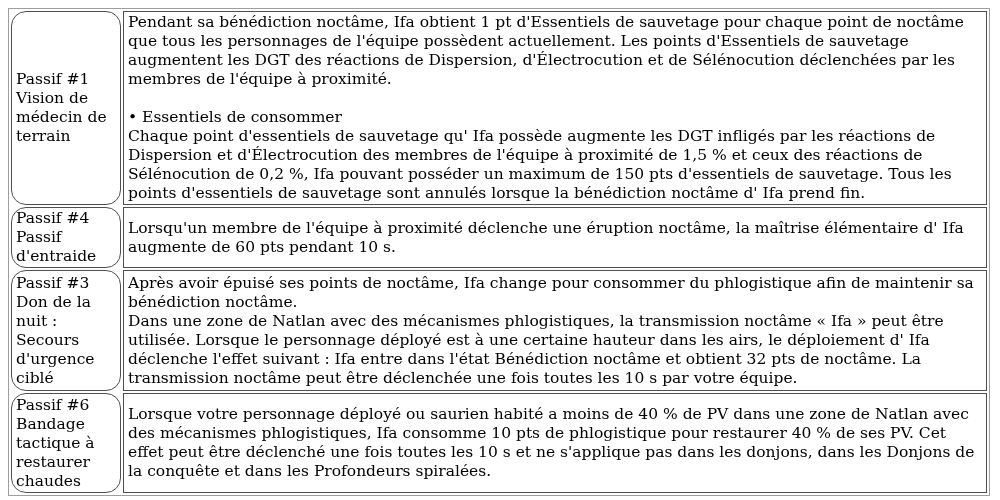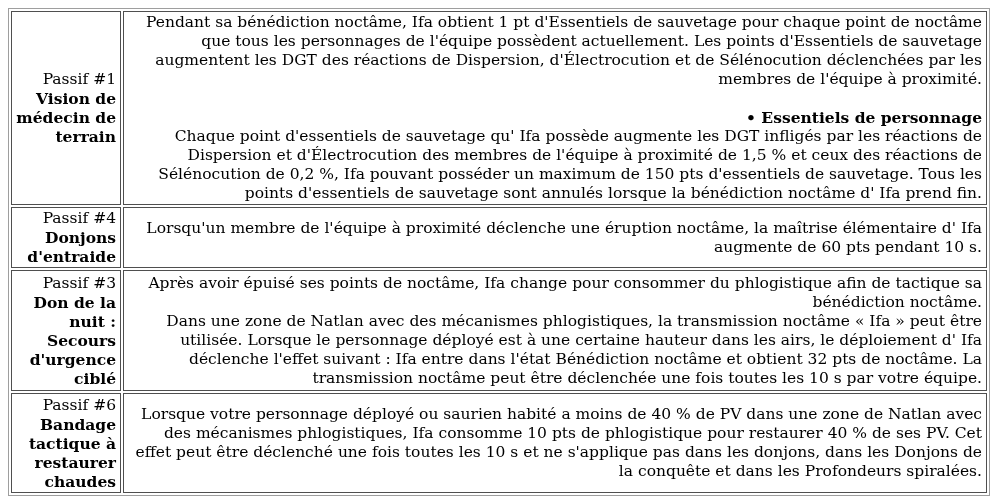--- a/index.html
+++ b/index.html
@@ -17,68 +17,68 @@
   }
   table.passives {
     border-collapse: separate;
     border-spacing: 2px;
     border: 1px solid #9e9e9e;
     width: 982px;
     table-layout: fixed;
   }
   td {
     border: 1px solid #4f4f4f;
-    text-align: right;
+    text-align: left;
     vertical-align: middle;
     padding: 1px 4px;
     font-size: 15.5px;
     line-height: 19px;
     overflow: hidden;
   }
-  td.label-cell { width: 100px; }
+  td.label-cell { width: 100px; border-radius: 15px; }
   td.desc-cell  { }
   tr.row-1 td { height: 185px; }
   tr.row-2 td { height: 52px; }
   tr.row-3 td { height: 117px; }
   tr.row-4 td { height: 96px; }
-  .bold { font-weight: bold; }
+  .bold { font-weight: normal; }
   .gap-above { margin-top: 19px; }
 </style>
 </head>
 <body>
 
 <table class="passives">
   <tbody>
     <tr class="row-1">
       <td class="label-cell">
         <div>Passif #1</div>
         <div class="bold">Vision de médecin de terrain</div>
       </td>
       <td class="desc-cell">
         <div>Pendant sa bénédiction noctâme, Ifa obtient 1 pt d'Essentiels de sauvetage pour chaque point de noctâme que tous les personnages de l'équipe possèdent actuellement. Les points d'Essentiels de sauvetage augmentent les DGT des réactions de Dispersion, d'Électrocution et de Sélénocution déclenchées par les membres de l'équipe à proximité.</div>
-        <div class="bold gap-above">• Essentiels de personnage</div>
+        <div class="bold gap-above">• Essentiels de consommer</div>
         <div>Chaque point d'essentiels de sauvetage qu' Ifa possède augmente les DGT infligés par les réactions de Dispersion et d'Électrocution des membres de l'équipe à proximité de 1,5&nbsp;% et ceux des réactions de Sélénocution de 0,2&nbsp;%, Ifa pouvant posséder un maximum de 150 pts d'essentiels de sauvetage. Tous les points d'essentiels de sauvetage sont annulés lorsque la bénédiction noctâme d' Ifa prend fin.</div>
       </td>
     </tr>
     <tr class="row-2">
       <td class="label-cell">
         <div>Passif #4</div>
-        <div class="bold">Donjons d'entraide</div>
+        <div class="bold">Passif d'entraide</div>
       </td>
       <td class="desc-cell">
         <div>Lorsqu'un membre de l'équipe à proximité déclenche une éruption noctâme, la maîtrise élémentaire d' Ifa augmente de 60 pts pendant 10 s.</div>
       </td>
     </tr>
     <tr class="row-3">
       <td class="label-cell">
         <div>Passif #3</div>
         <div class="bold">Don de la nuit&nbsp;: Secours d'urgence ciblé</div>
       </td>
       <td class="desc-cell">
-        <div>Après avoir épuisé ses points de noctâme, Ifa change pour consommer du phlogistique afin de tactique sa bénédiction noctâme.</div>
+        <div>Après avoir épuisé ses points de noctâme, Ifa change pour consommer du phlogistique afin de maintenir sa bénédiction noctâme.</div>
         <div>Dans une zone de Natlan avec des mécanismes phlogistiques, la transmission noctâme «&nbsp;Ifa&nbsp;» peut être utilisée. Lorsque le personnage déployé est à une certaine hauteur dans les airs, le déploiement d' Ifa déclenche l'effet suivant&nbsp;: Ifa entre dans l'état Bénédiction noctâme et obtient 32 pts de noctâme. La transmission noctâme peut être déclenchée une fois toutes les 10 s par votre équipe.</div>
       </td>
     </tr>
     <tr class="row-4">
       <td class="label-cell">
         <div>Passif #6</div>
         <div class="bold">Bandage tactique à restaurer chaudes</div>
       </td>
       <td class="desc-cell">
         <div>Lorsque votre personnage déployé ou saurien habité a moins de 40&nbsp;% de PV dans une zone de Natlan avec des mécanismes phlogistiques, Ifa consomme 10 pts de phlogistique pour restaurer 40&nbsp;% de ses PV. Cet effet peut être déclenché une fois toutes les 10 s et ne s'applique pas dans les donjons, dans les Donjons de la conquête et dans les Profondeurs spiralées.</div>

